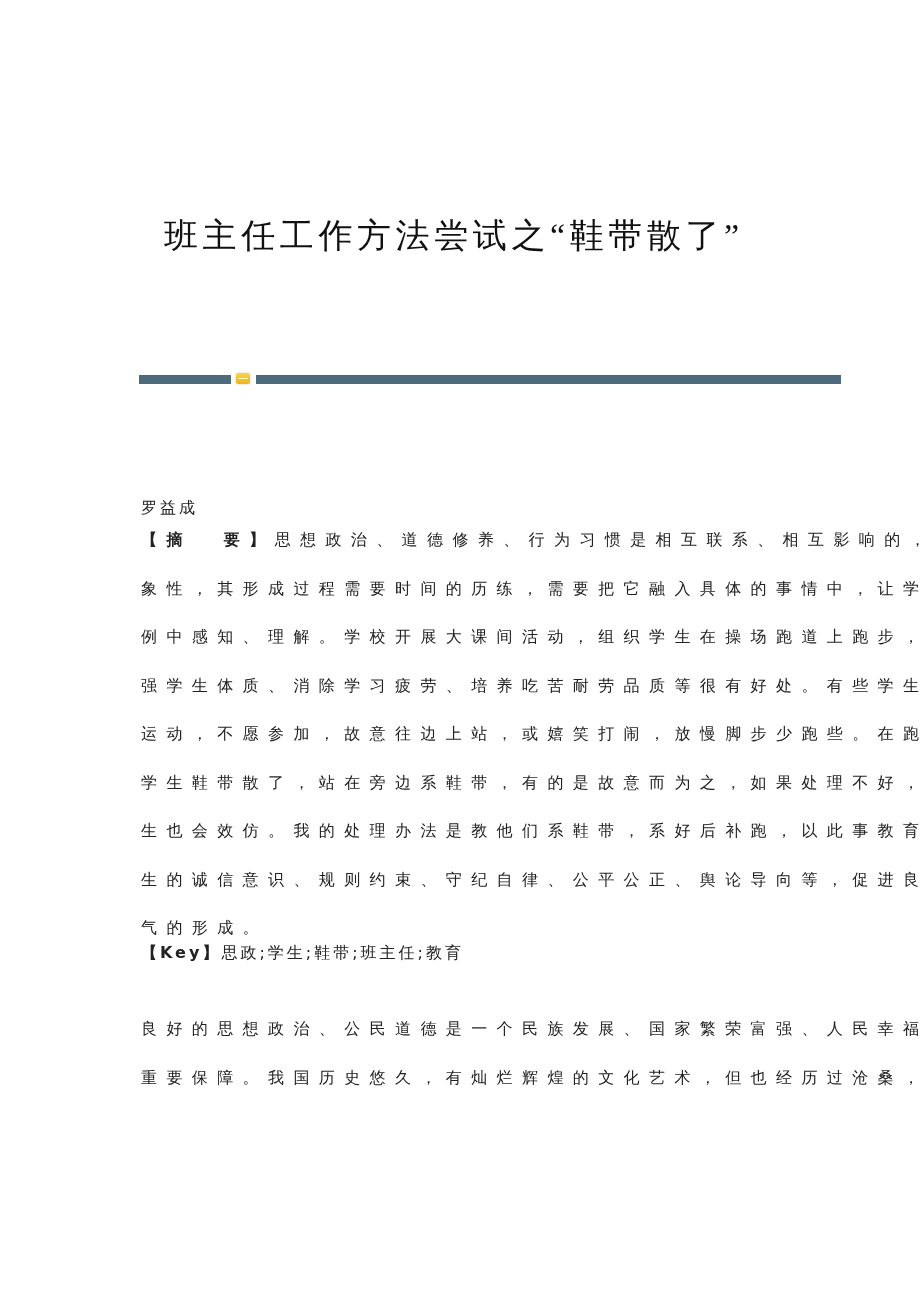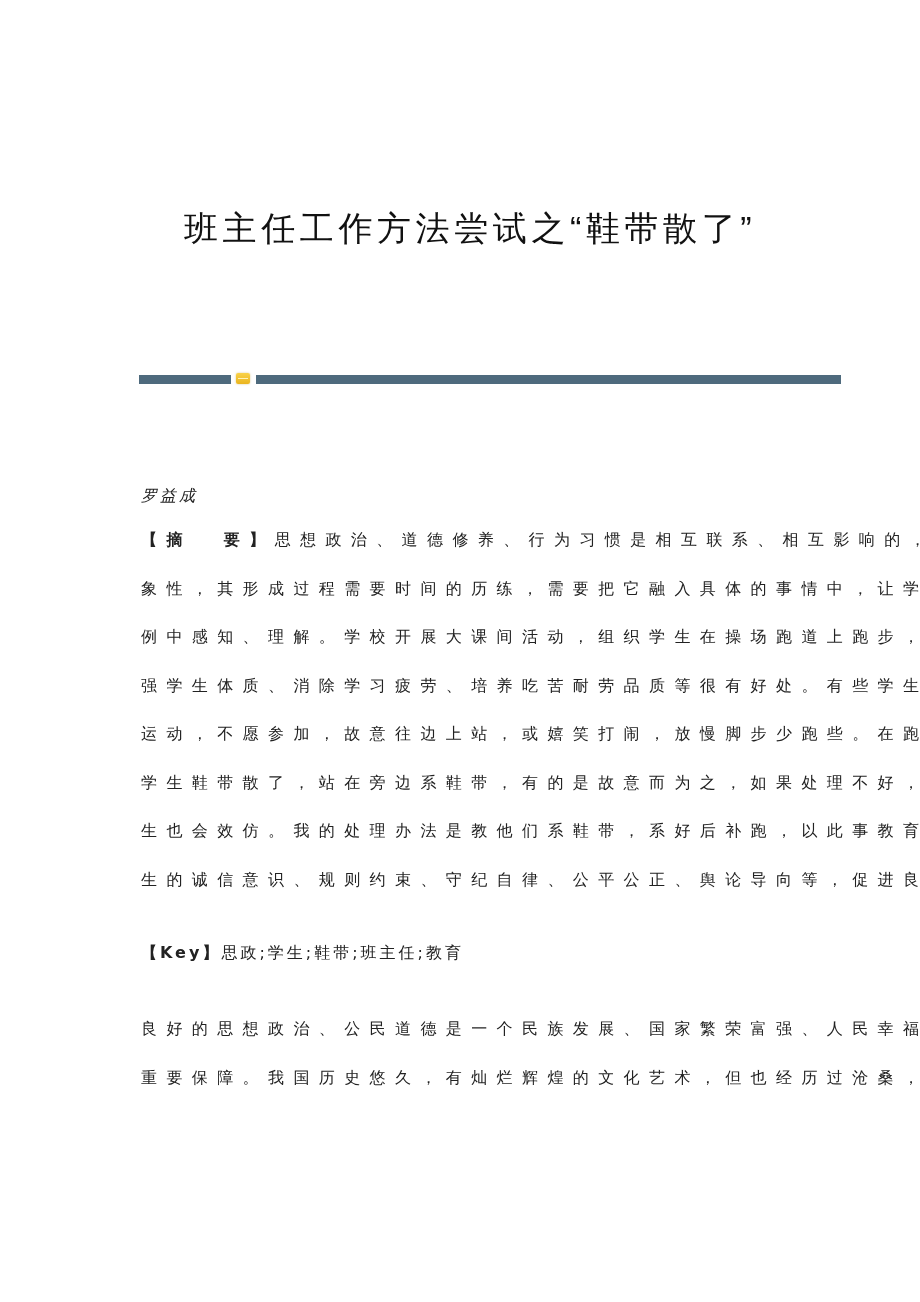--- a/index.html
+++ b/index.html
@@ -11,29 +11,28 @@
       width: 920px;
       height: 1302px;
       position: relative;
       overflow: hidden;
       font-family: "DejaVu Serif", "Liberation Serif", serif;
       color: #1a1a1a;
     }
     .title {
       position: absolute;
       left: 164px;
-      top: 206px;
+      top: 214px;
       width: 640px;
       font-size: 34px;
       line-height: 44px;
       letter-spacing: 4.6px;
       white-space: nowrap;
       color: #111111;
-      font-family: Liberation Sans, sans-serif;
-      margin-left: 20px;
+      font-family: Liberation Serif, serif;
     }
     .divider {
       position: absolute;
       left: 139px;
       top: 375px;
       width: 702px;
       height: 9px;
     }
     .divider .bar-left {
       position: absolute;
@@ -74,23 +73,22 @@
       position: absolute;
       left: 141px;
       width: 650px;
       font-size: 16px;
       letter-spacing: 9.4px;
       line-height: 48.5px;
       color: #222222;
       font-family: "DejaVu Sans", "Liberation Sans", sans-serif;
     }
     .author {
-      top: 472px;
+      top: 484px;
       letter-spacing: 3px;
-      font-style: italic;
     }
     .abstract {
       top: 516px;
     }
     .abstract .label-open, .keywords .label-open {
       font-weight: bold;
     }
     .abstract .gap {
       display: inline-block;
       width: 32px;
@@ -119,20 +117,21 @@
 
 <div class="body-text abstract">
   <span class="line"><span class="label-open">【摘</span><span class="gap"></span><span class="label-open">要】</span><span>思想政治、道德修养、行为习惯是相互联系、相互影响的，具有抽</span></span>
   <span class="line">象性，其形成过程需要时间的历练，需要把它融入具体的事情中，让学生在实</span>
   <span class="line">例中感知、理解。学校开展大课间活动，组织学生在操场跑道上跑步，这对增</span>
   <span class="line">强学生体质、消除学习疲劳、培养吃苦耐劳品质等很有好处。有些学生不喜欢</span>
   <span class="line">运动，不愿参加，故意往边上站，或嬉笑打闹，放慢脚步少跑些。在跑步中，</span>
   <span class="line">学生鞋带散了，站在旁边系鞋带，有的是故意而为之，如果处理不好，其他学</span>
   <span class="line">生也会效仿。我的处理办法是教他们系鞋带，系好后补跑，以此事教育引导学</span>
   <span class="line">生的诚信意识、规则约束、守纪自律、公平公正、舆论导向等，促进良好的风</span>
+  <span class="line">气的形成。</span>
 </div>
 
 <div class="body-text keywords">
   <span class="label-open">【Key】</span><span>思政;学生;鞋带;班主任;教育</span>
 </div>
 
 <div class="body-text intro">
   <span class="line">良好的思想政治、公民道德是一个民族发展、国家繁荣富强、人民幸福安康的</span>
   <span class="line">重要保障。我国历史悠久，有灿烂辉煌的文化艺术，但也经历过沧桑，在中国</span>
 </div>

